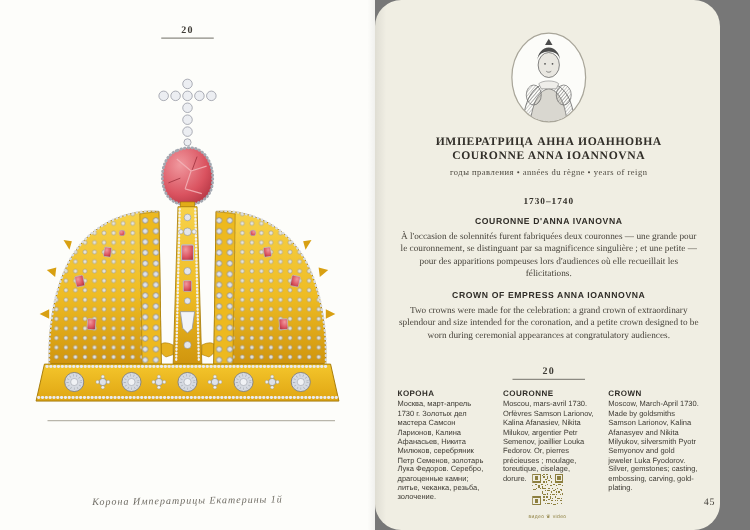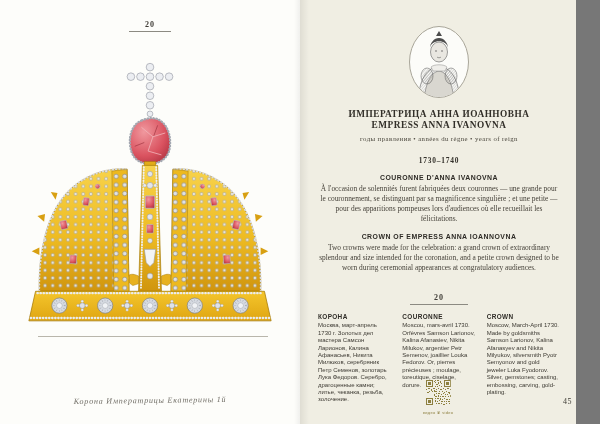--- a/index.html
+++ b/index.html
@@ -2,21 +2,21 @@
 <html><head>
 <meta charset="utf-8">
 <style>
   html,body{margin:0;padding:0;background:#777;}
   .spread{position:relative;width:600px;height:424px;overflow:hidden;
           font-family:"Liberation Serif","DejaVu Serif",serif;display:flex;align-items:flex-end;}
   .page{position:relative;height:424px;overflow:hidden;}
   .page-left{width:300px;background:#fdfdfa;}
   .page-left::after{content:'';position:absolute;right:0;top:0;bottom:0;width:6px;
           background:linear-gradient(to left,rgba(0,0,0,0.05),transparent);}
-  .page-right{width:276px;background:#f0eee3;}
+  .page-right{width:276px;background:#f0eee3;border-radius:21px;}
   .page-right::before{content:'';position:absolute;left:0;top:0;bottom:0;width:9px;
           background:linear-gradient(to right,rgba(0,0,0,0.07),transparent);}
 
   
   .folio-top{position:absolute;top:13px;left:0;width:100%;text-align:center;}
   .folio-top span{display:inline-block;font-weight:bold;font-size:8px;letter-spacing:1px;
           color:#3f3c36;border-bottom:1px solid #8c8a82;padding:0 16px 2px 16px;}
   .crown-wrap{position:absolute;top:54px;left:26px;width:248px;height:280px;}
   .baseline{position:absolute;top:336px;left:38px;width:230px;height:1px;background:#b9b6ab;}
   .hand-caption{position:absolute;top:396px;left:0;width:100%;text-align:center;
@@ -231,21 +231,21 @@
             <path d="M28 12 L31 7 L34 12 Z" fill="#4d4d4d"></path>
             <circle cx="28" cy="27" r="0.7" fill="#4d4d4d"></circle>
               <circle cx="34" cy="27" r="0.7" fill="#4d4d4d"></circle>
             <path d="M29 33 C30 34 32 34 33 33" stroke="#4d4d4d" stroke-width="0.5" fill="none"></path>
           </g>
         </svg>
       </div>
 
       <div class="titles">
         <div>ИМПЕРАТРИЦА АННА ИОАННОВНА</div>
-        <div>EMPRESS ANNA IVANOVNA</div>
+        <div>COURONNE ANNA IOANNOVNA</div>
       </div>
       <div class="reign">годы правления • années du règne • years of reign</div>
       <div class="years">1730–1740</div>
 
       <div class="sec">
         <div class="sec-h">COURONNE D'ANNA IVANOVNA</div>
         <div class="sec-b">À l'occasion de solennités furent fabriquées deux couronnes — une grande pour le couronnement, se distinguant par sa magnificence singulière ; et une petite — pour des apparitions pompeuses lors d'audiences où elle recueillait les félicitations.</div>
       </div>
       <div class="sec">
         <div class="sec-h">CROWN OF EMPRESS ANNA IOANNOVNA</div>

